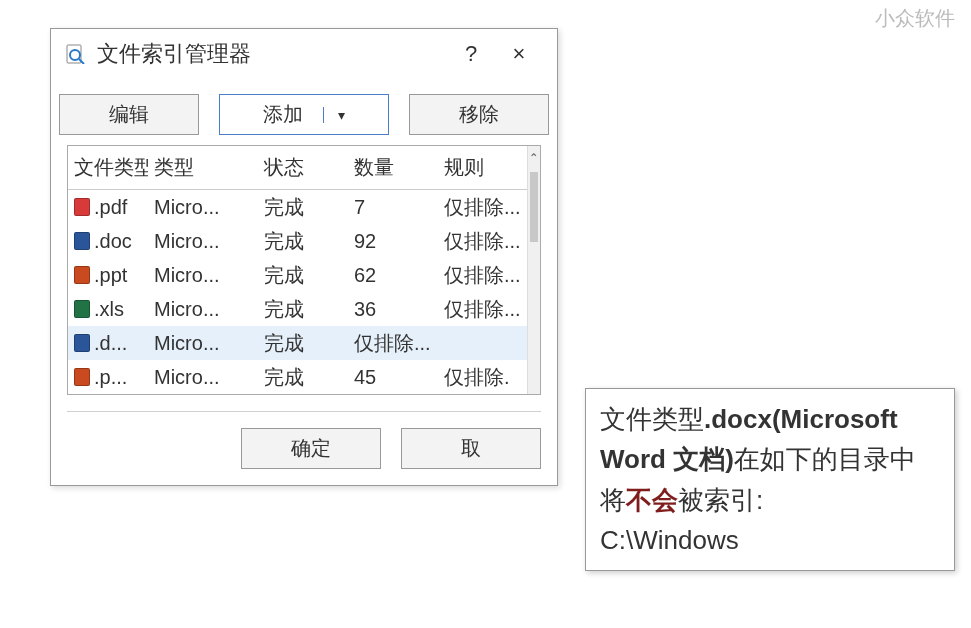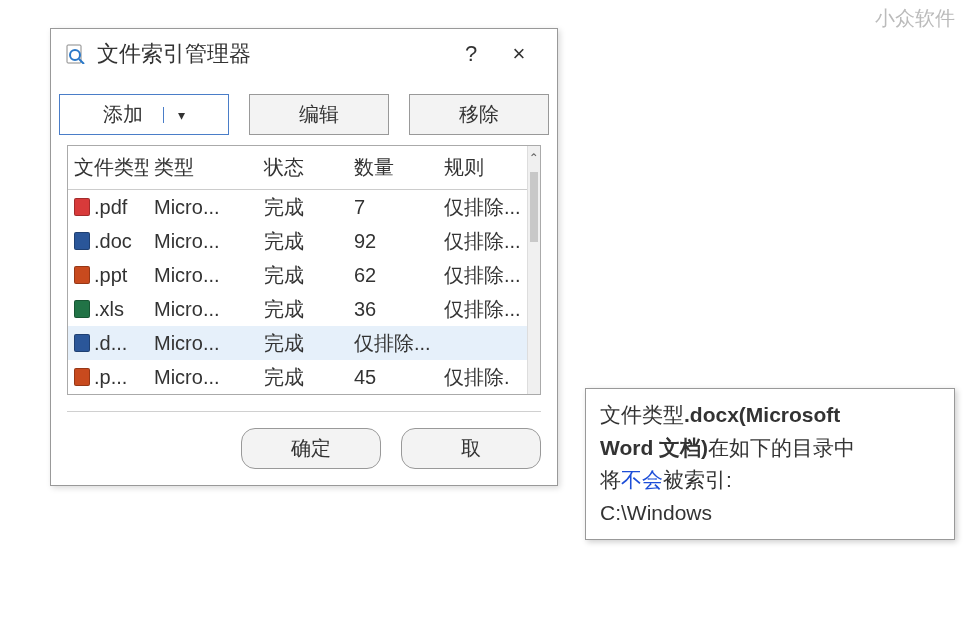--- a/index.html
+++ b/index.html
@@ -151,35 +151,35 @@
   height: 1px;
   background: #d0d0d0;
   margin: 0 16px;
 }
 .footer {
   display: flex;
   justify-content: flex-end;
   gap: 20px;
   padding: 16px;
 }
-.footer .btn { min-width: 140px; border-radius: 14px; }
+.footer .btn { min-width: 140px; }
 .tooltip {
   position: absolute;
   left: 585px;
   top: 388px;
   width: 370px;
   background: #fff;
   border: 1px solid #999;
   padding: 10px 14px;
-  font-size: 21px;
+  font-size: 26px;
   line-height: 1.55;
   box-shadow: 2px 2px 6px rgba(0,0,0,0.2);
 }
 .tooltip .bold { font-weight: bold; }
-.tooltip .red { color: #1d4ed8; font-weight: normal; }
+.tooltip .red { color: #7f1d1d; font-weight: bold; }
 </style>
 </head>
 <body>
 
 <div class="watermark">小众软件</div>
 
 <div class="dialog">
 
   <div class="titlebar">
     <span class="title-icon">
@@ -189,25 +189,25 @@
         <line x1="13" y1="15" x2="18" y2="20" stroke="#2a78c8" stroke-width="2"></line>
       </svg>
     </span>
     <span class="title-text">文件索引管理器</span>
     <span class="title-spacer"></span>
     <span class="title-help">?</span>
     <span class="title-close">×</span>
   </div>
 
   <div class="toolbar">
+    <div class="btn">编辑</div>
     <div class="btn btn-add">
       <span>添加</span>
       <span class="caret">▾</span>
     </div>
-    <div class="btn">编辑</div>
     <div class="btn">移除</div>
   </div>
 
   <div class="table-wrap">
     <div class="table-scroll">
       <div class="table-main">
         <div class="table-header">
           <div class="th col-ft">文件类型</div>
           <div class="th col-tp">类型</div>
           <div class="th col-st">状态</div>

